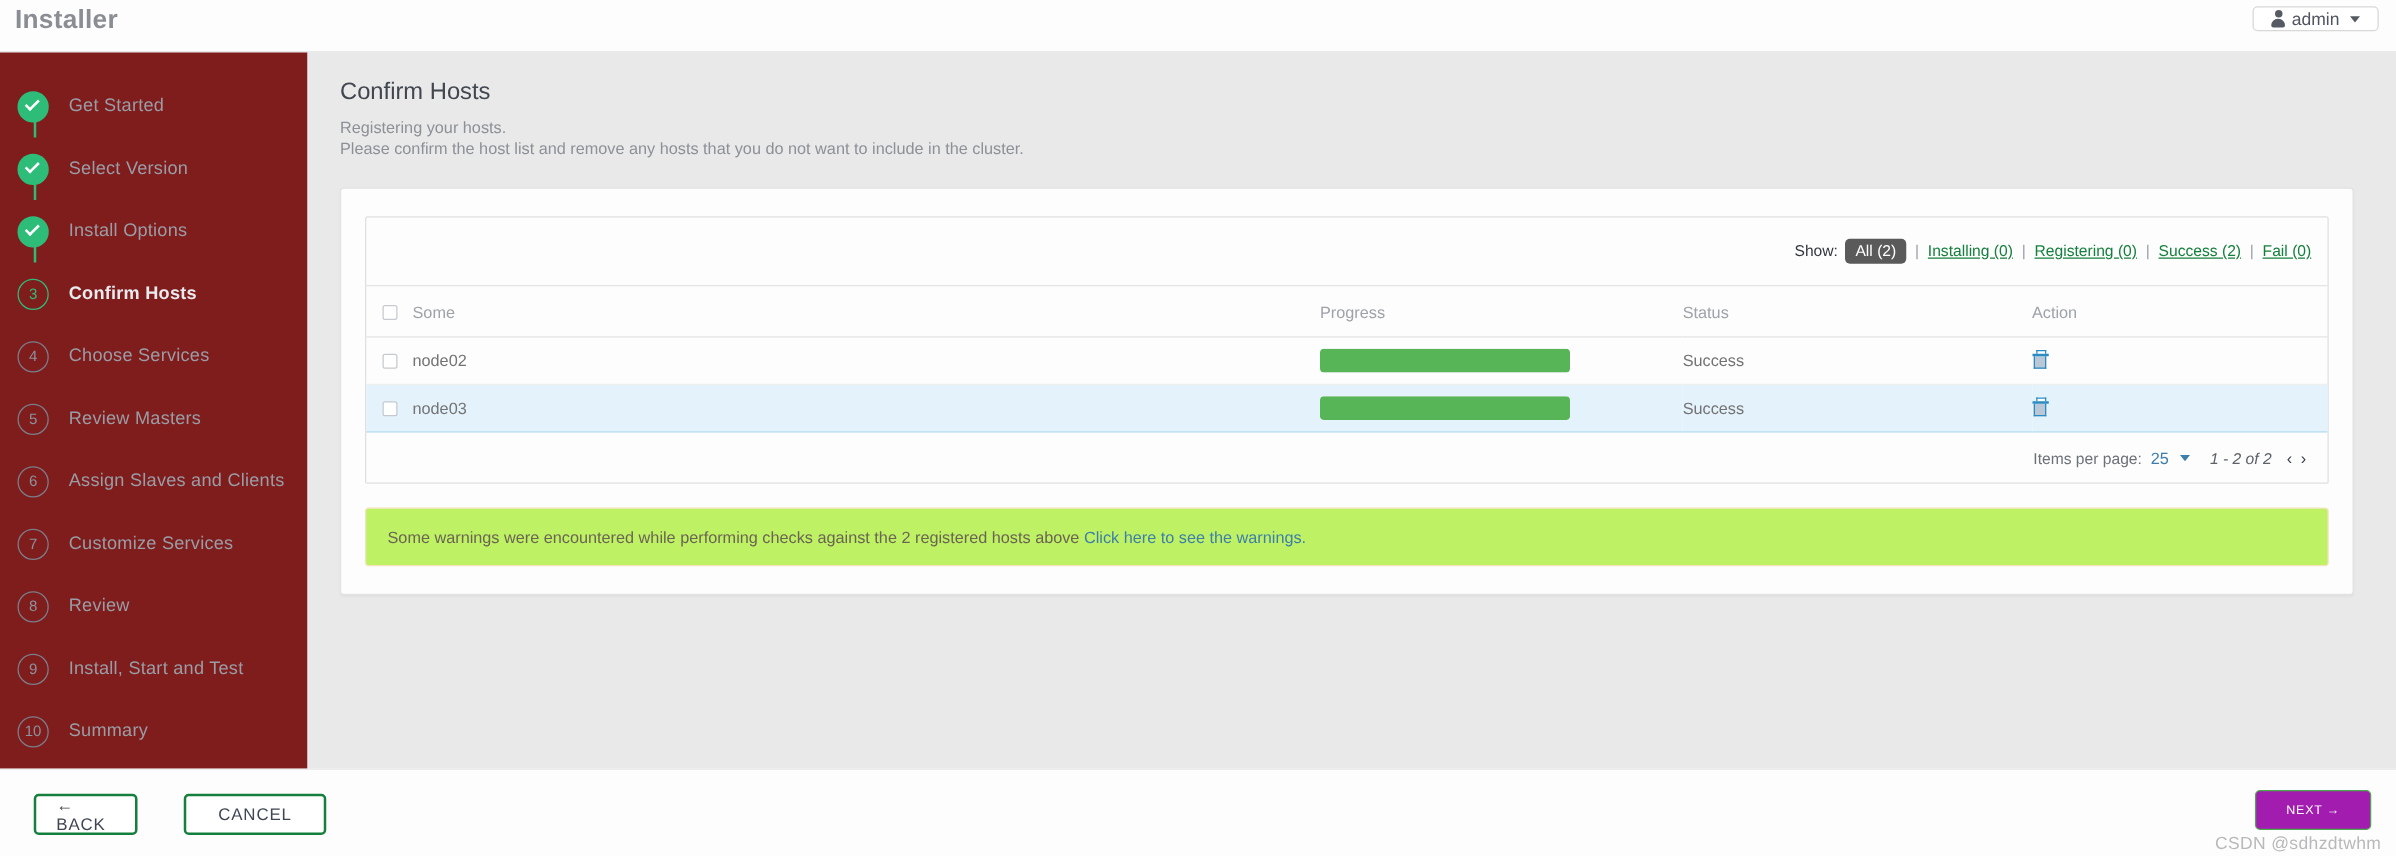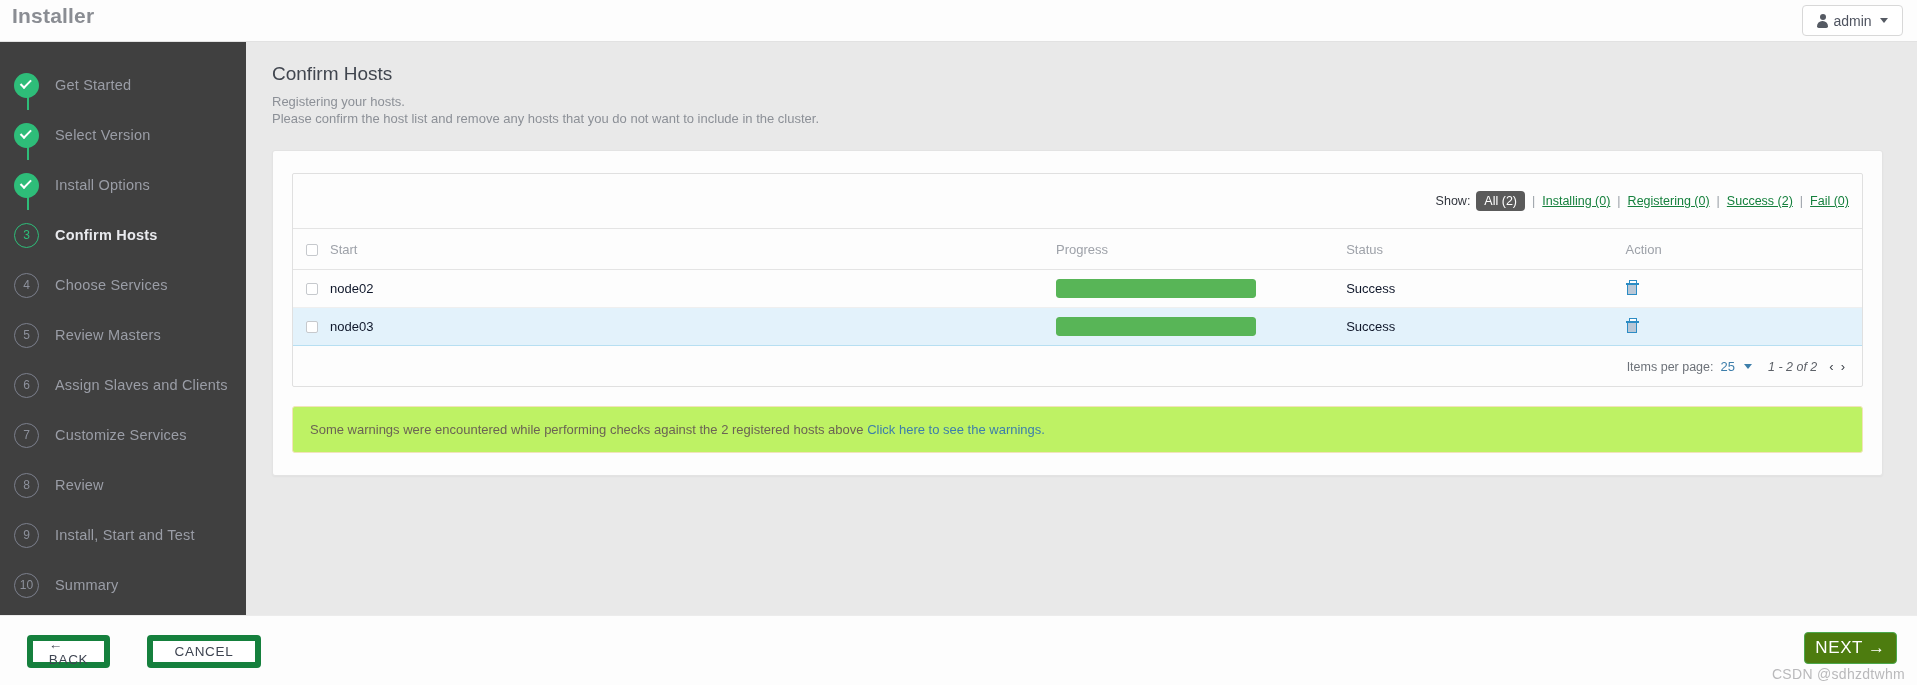--- a/index.html
+++ b/index.html
@@ -18,21 +18,21 @@
     background: #fdfdfd;
     border-bottom: 1px solid #e2e2e2;
   }
   .app-title {
     position: absolute; left: 12px; top: 4px;
     font-size: 21px; color: #8a8d93; font-weight: 700;
     letter-spacing: .2px;
   }
   .admin-btn {
     position: absolute; right: 14px; top: 5px;
-    height: 31px; min-width: 101px;
+    height: 20px; min-width: 101px;
     border: 1px solid #d8d8d8; border-radius: 4px;
     background: #fff; color: #4f5460; font-size: 14px;
     display: flex; align-items: center; justify-content: center; gap: 5px;
     padding: 0 12px; cursor: pointer;
   }
   .admin-btn .user-ico {
     width: 11px; height: 14px; display: inline-block; position: relative;
   }
   .admin-btn .user-ico::before {
     content: ""; position: absolute; left: 2.5px; top: 0;
@@ -45,21 +45,21 @@
   .caret-down {
     width: 0; height: 0; border-left: 4px solid transparent;
     border-right: 4px solid transparent; border-top: 5px solid #555a63;
     display: inline-block; margin-left: 3px;
   }
 
   
   .sidebar {
     position: absolute; left: 0; top: 42px;
     width: 246px; height: 573px;
-    background: #404040;
+    background: #7f1d1d;
     overflow: hidden;
   }
   .steps { position: relative; padding-top: 18px; }
   .step {
     position: relative; height: 50px;
     display: flex; align-items: center;
     padding-left: 14px;
     cursor: pointer;
   }
   .bullet {
@@ -87,32 +87,32 @@
 
   
   .footer {
     position: absolute; left: 0; top: 615px;
     width: 1917px; height: 70px;
     background: #fdfdfd;
     border-top: 1px solid #ececec;
   }
   .btn-ghost {
     position: absolute; top: 19px; height: 33px;
-    background: #fff; border: 6px solid #15803d; border-radius: 4px;
+    background: #fff; border: 2px solid #15803d; border-radius: 4px;
     color: #3f4552; font-size: 13.5px; letter-spacing: .7px;
     display: flex; align-items: center; justify-content: center;
     cursor: pointer; padding: 0 16px;
   }
   #btn-back { left: 27px; width: 83px; }
   #btn-cancel { left: 147px; width: 114px; }
   .btn-next {
     position: absolute; right: 20px; top: 16px;
     width: 93px; height: 32px;
-    background: #4d7c0f; border: 1px solid #4ba84c; border-radius: 4px;
-    color: #fff; font-size: 17px; letter-spacing: .6px;
+    background: #a21caf; border: 1px solid #4ba84c; border-radius: 4px;
+    color: #fff; font-size: 10px; letter-spacing: .6px;
     display: flex; align-items: center; justify-content: center;
     cursor: pointer;
   }
   .watermark {
     position: absolute; right: 12px; bottom: 3px;
     font-size: 14px; color: #b9b9bb; letter-spacing: .3px;
     pointer-events: none;
   }
 
   
@@ -152,21 +152,21 @@
   .flink {
     color: #15803d; text-decoration: underline; cursor: pointer; font-size: 12.5px;
   }
 
   table.hosts { width: 100%; border-collapse: collapse; }
   table.hosts th {
     text-align: left; font-weight: normal; font-size: 13px; color: #9ea2a9;
     padding: 13px 0 12px 0; border-bottom: 1px solid #e4e4e4;
   }
   table.hosts td {
-    font-size: 13px; color: #0f172a; padding: 0; height: 38px;
+    font-size: 13px; color: #737373; padding: 0; height: 38px;
     border-bottom: 1px solid #efefef; vertical-align: middle;
   }
   tr.sel td { background: #e3f2fb; border-top: 1px solid #b7dff2; border-bottom: 1px solid #b7dff2; }
   .col-host { width: 710px; padding-left: 13px !important; }
   .col-prog { width: 270px; }
   .col-stat { width: 260px; }
   .col-act  { width: 220px; }
 
   .cbox {
     width: 12px; height: 12px; border: 1px solid #c6c9cd; border-radius: 2px;
@@ -307,21 +307,21 @@
 
       <div class="filter-row">
         <span class="lbl">Show:</span>
         <span id="filter-host"><span class="pill">All (2)</span><span class="sep">|</span><span class="flink">Installing (0)</span><span class="sep">|</span><span class="flink">Registering (0)</span><span class="sep">|</span><span class="flink">Success (2)</span><span class="sep">|</span><span class="flink">Fail (0)</span></span>
       </div>
 
       <table class="hosts">
         <thead>
           <tr>
             <th class="col-host">
-              <span class="cbox"></span><span>Start</span>
+              <span class="cbox"></span><span>Some</span>
             </th>
             <th class="col-prog">Progress</th>
             <th class="col-stat">Status</th>
             <th class="col-act">Action</th>
           </tr>
         </thead>
         <tbody id="rows-host">
             <tr class="">
               <td class="col-host" style="padding-left: 13px;"><span class="cbox"></span><span>node02</span></td>
               <td class="col-prog">

